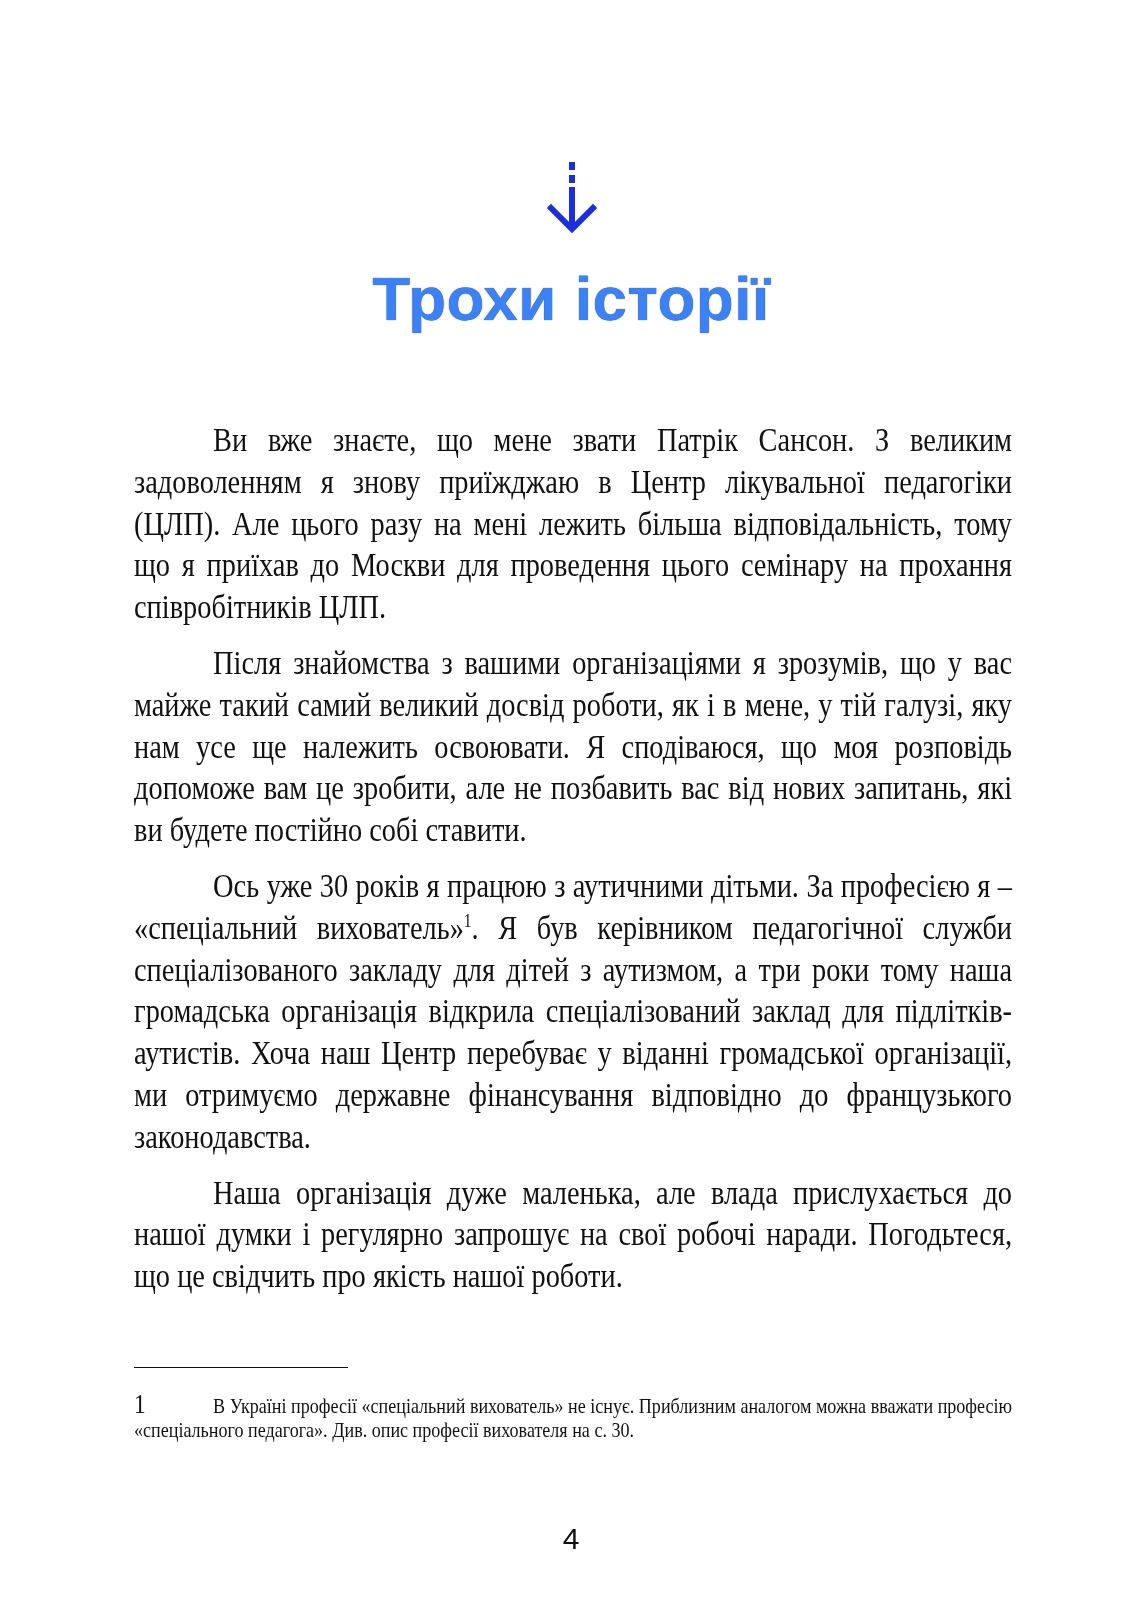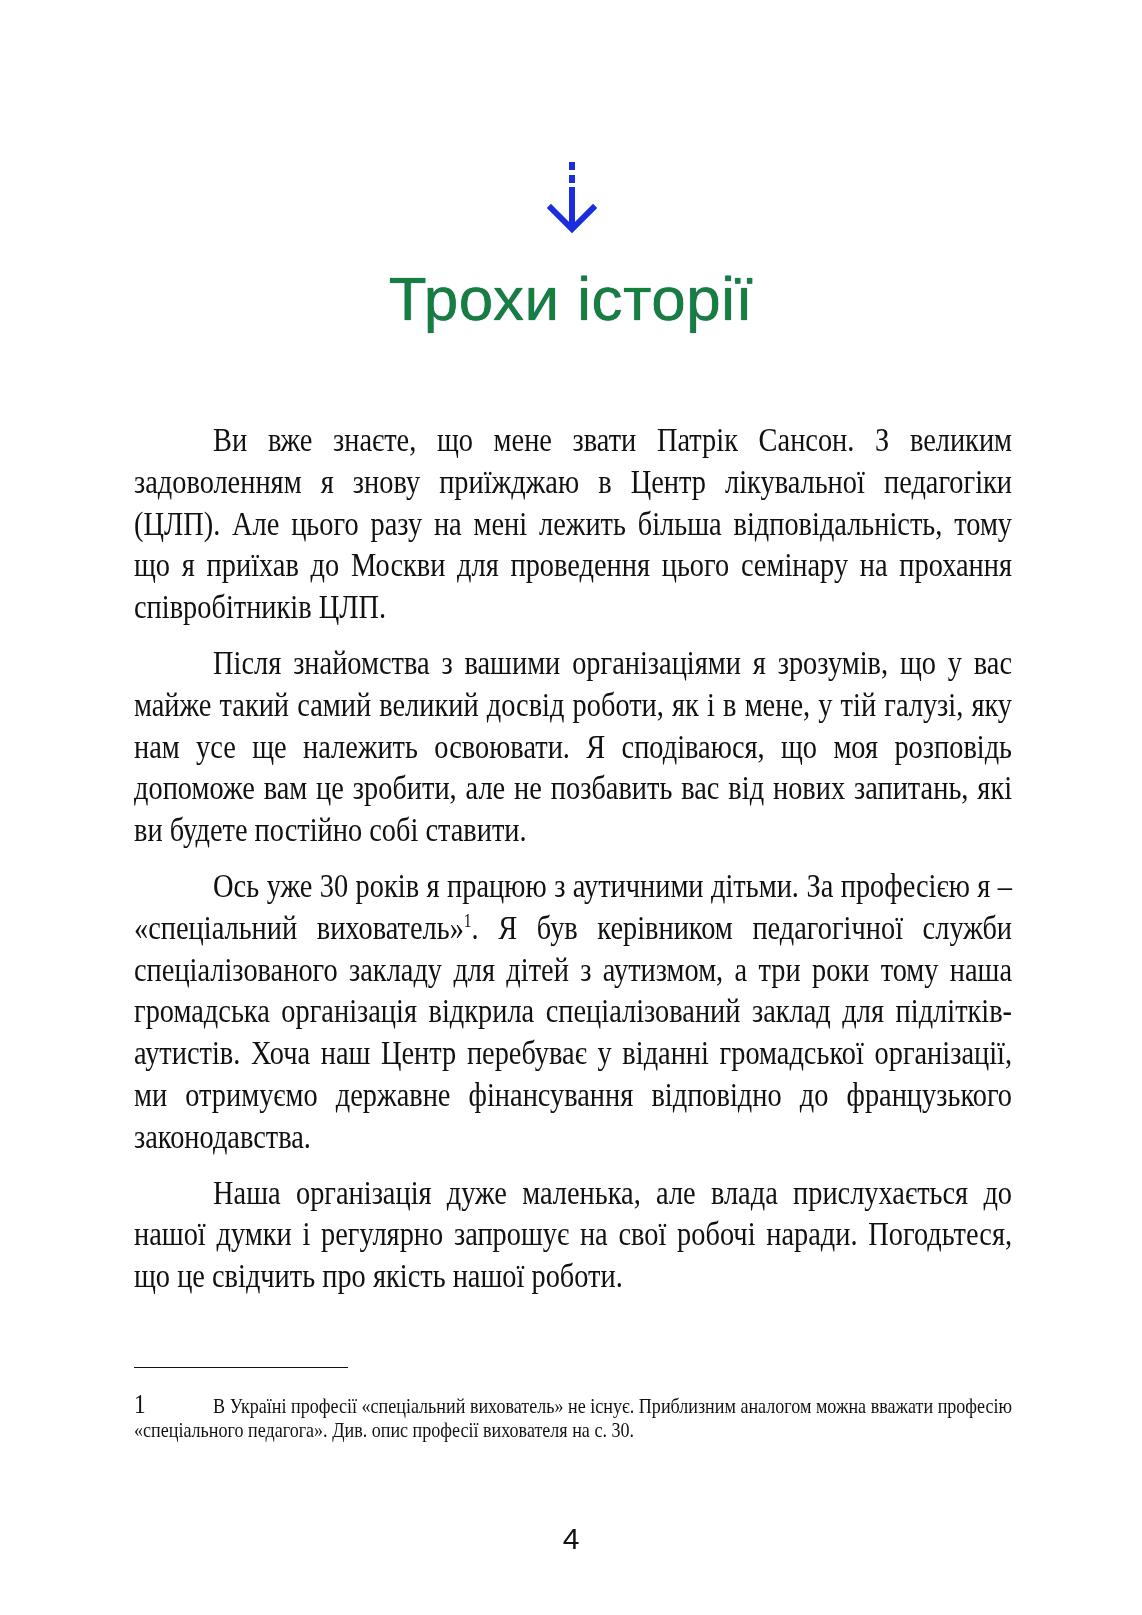--- a/index.html
+++ b/index.html
@@ -23,24 +23,25 @@
       height: 80px;
     }
     .chapter-title {
       position: absolute;
       left: 0;
       width: 1142px;
       top: 268px;
       text-align: center;
       font-family: "Liberation Sans", sans-serif;
       font-size: 62px;
-      color: #15803d;
+      color: #3b82f6;
       letter-spacing: 0.5px;
       text-shadow: 0 0 1px #0a1480;
       line-height: 1;
+      font-weight: bold;
     }
     .body-text {
       position: absolute;
       left: 134px;
       width: 878px;
       top: 420px;
       font-size: 33px;
       line-height: 41.8px;
       text-align: justify;
       transform: scaleX(0.86);

